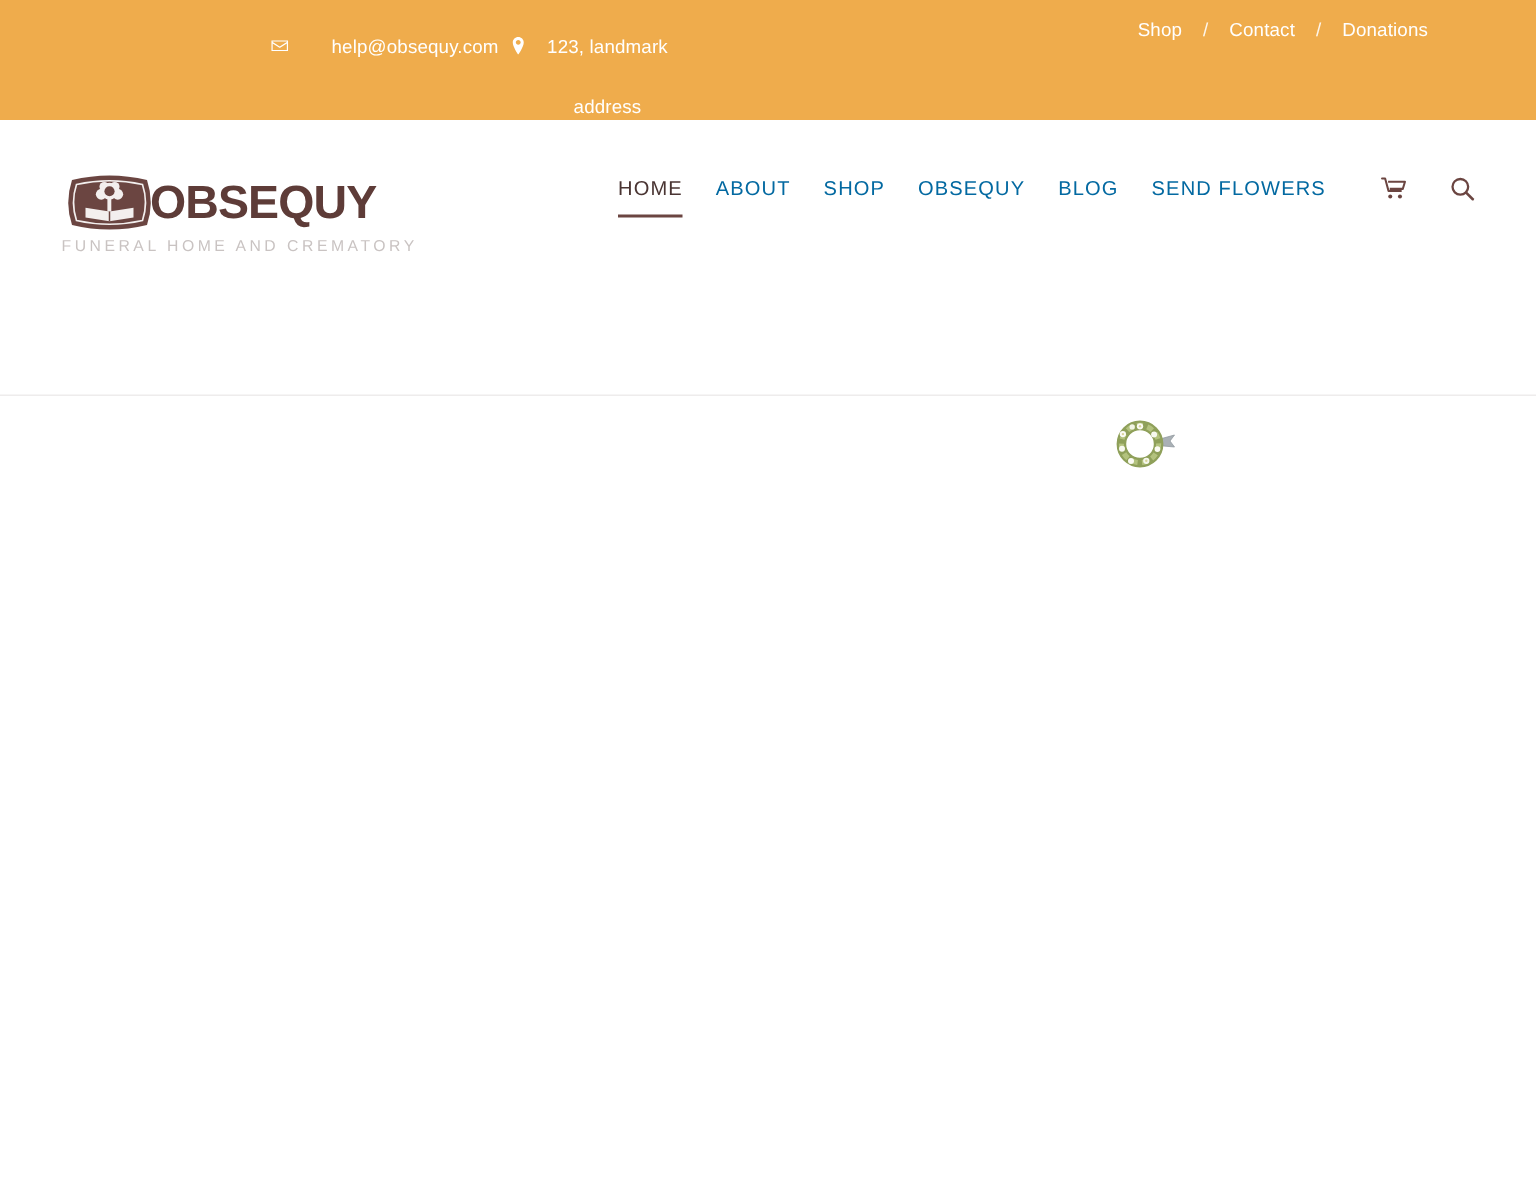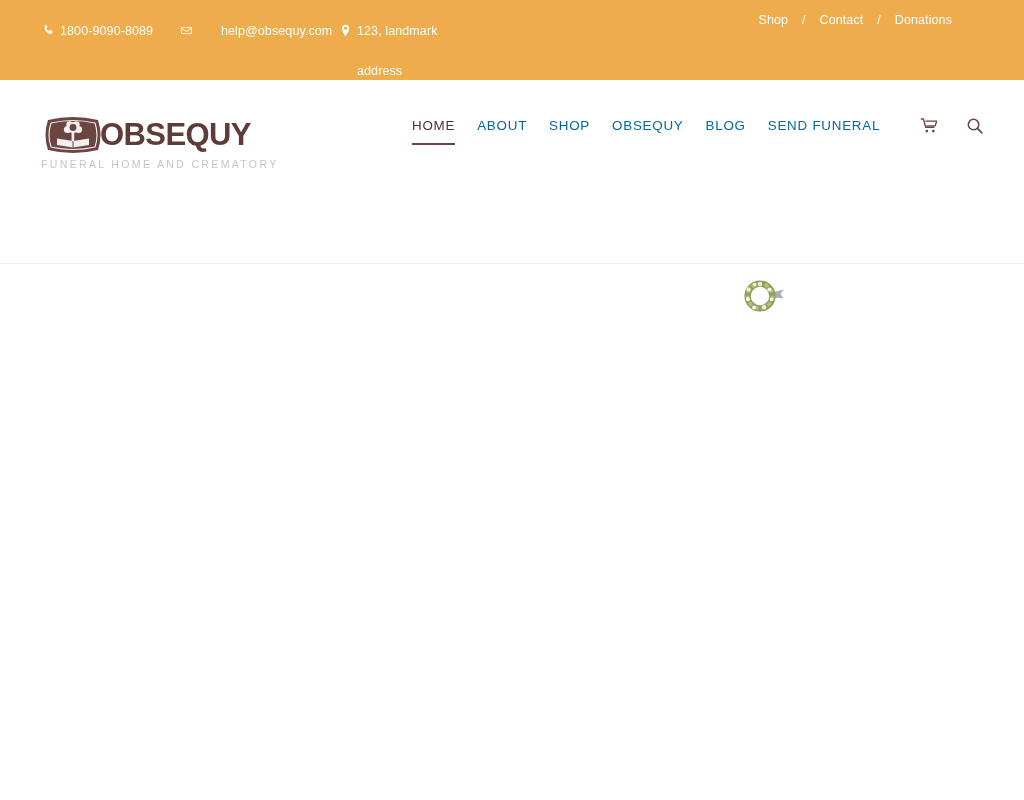--- a/index.html
+++ b/index.html
@@ -42,21 +42,21 @@
     width: 13px;
     height: 13px;
     flex: 0 0 13px;
     margin-top: 13px;
   }
   .contact-item .ci-icon svg { display: block; width: 13px; height: 13px; fill: #ffffff; }
   .contact-item .ci-text { display: block; max-width: 96px; }
 
   #ci-phone   { left: 42px;  }
   #ci-email   { left: 180px; gap: 28px; }
-  #ci-address { left: 339px; }
+  #ci-address { left: 339px; text-align: center; }
   #ci-phone .ci-text, #ci-email .ci-text { max-width: none; white-space: nowrap; }
 
   #topnav-links {
     position: absolute;
     right: 62px;
     top: 9px;
     display: flex;
     align-items: center;
     gap: 0px;
     font-size: 12.5px;
@@ -201,28 +201,20 @@
     height: 536px;
     background: #ffffff;
   }
 </style>
 </head>
 <body>
 
 <div id="topbar">
   <div id="topbar-inner">
 
-    <div class="contact-item" id="ci-phone">
-      <span class="ci-icon">
-        <svg viewBox="0 0 16 16">
-            <path d="M3.4 1.2c.4-.4 1-.4 1.4 0l1.7 1.7c.4.4.4 1 0 1.4l-1 1c-.2.2-.2.4-.1.6.5 1 1.7 2.2 2.7 2.7.2.1.4.1.6-.1l1-1c.4-.4 1-.4 1.4 0l1.7 1.7c.4.4.4 1 0 1.4l-1 1c-.6.6-1.5.8-2.3.5C7 11.3 4.7 9 3.3 6c-.4-.8-.2-1.7.4-2.3l-.3-.3z"></path>
-          </svg>
-      </span>
-      <span class="ci-text">1800-9090-8089</span>
-    </div>
 
     <div class="contact-item" id="ci-email">
       <span class="ci-icon">
         <svg viewBox="0 0 16 16">
             <path d="M1.2 3.6h13.6v8.8H1.2V3.6zm1 1v.3L8 8.6l5.8-3.7v-.3H2.2zm11.6 1.5L8.3 9.6c-.2.1-.4.1-.6 0L2.2 6.1v5.3h11.6V6.1z"></path>
           </svg>
       </span>
       <span class="ci-text">help@obsequy.com</span>
     </div>
 
@@ -270,21 +262,21 @@
     </div>
     <div id="logo-tagline">FUNERAL HOME AND CREMATORY</div>
   </a>
 
   <nav id="mainnav">
     <a href="#" class="active">HOME</a>
     <a href="#">ABOUT</a>
     <a href="#">SHOP</a>
     <a href="#">OBSEQUY</a>
     <a href="#">BLOG</a>
-    <a href="#">SEND FUNERAL</a>
+    <a href="#">SEND FLOWERS</a>
   </nav>
 
   <div id="header-icons">
     <span class="hdr-icon">
       <svg viewBox="0 0 20 20">
         <path d="M1.5 2.2h2.3l2.5 9.2h9.2" fill="none" stroke="#6b4541" stroke-width="1.5" stroke-linecap="round" stroke-linejoin="round"></path>
         <path d="M6 4.6h12.5l-1.6 5.3H7.2" fill="none" stroke="#6b4541" stroke-width="1.5" stroke-linejoin="round"></path>
         <circle cx="7.6" cy="15.6" r="1.5" fill="#6b4541"></circle>
         <circle cx="14.8" cy="15.6" r="1.5" fill="#6b4541"></circle>
       </svg>

